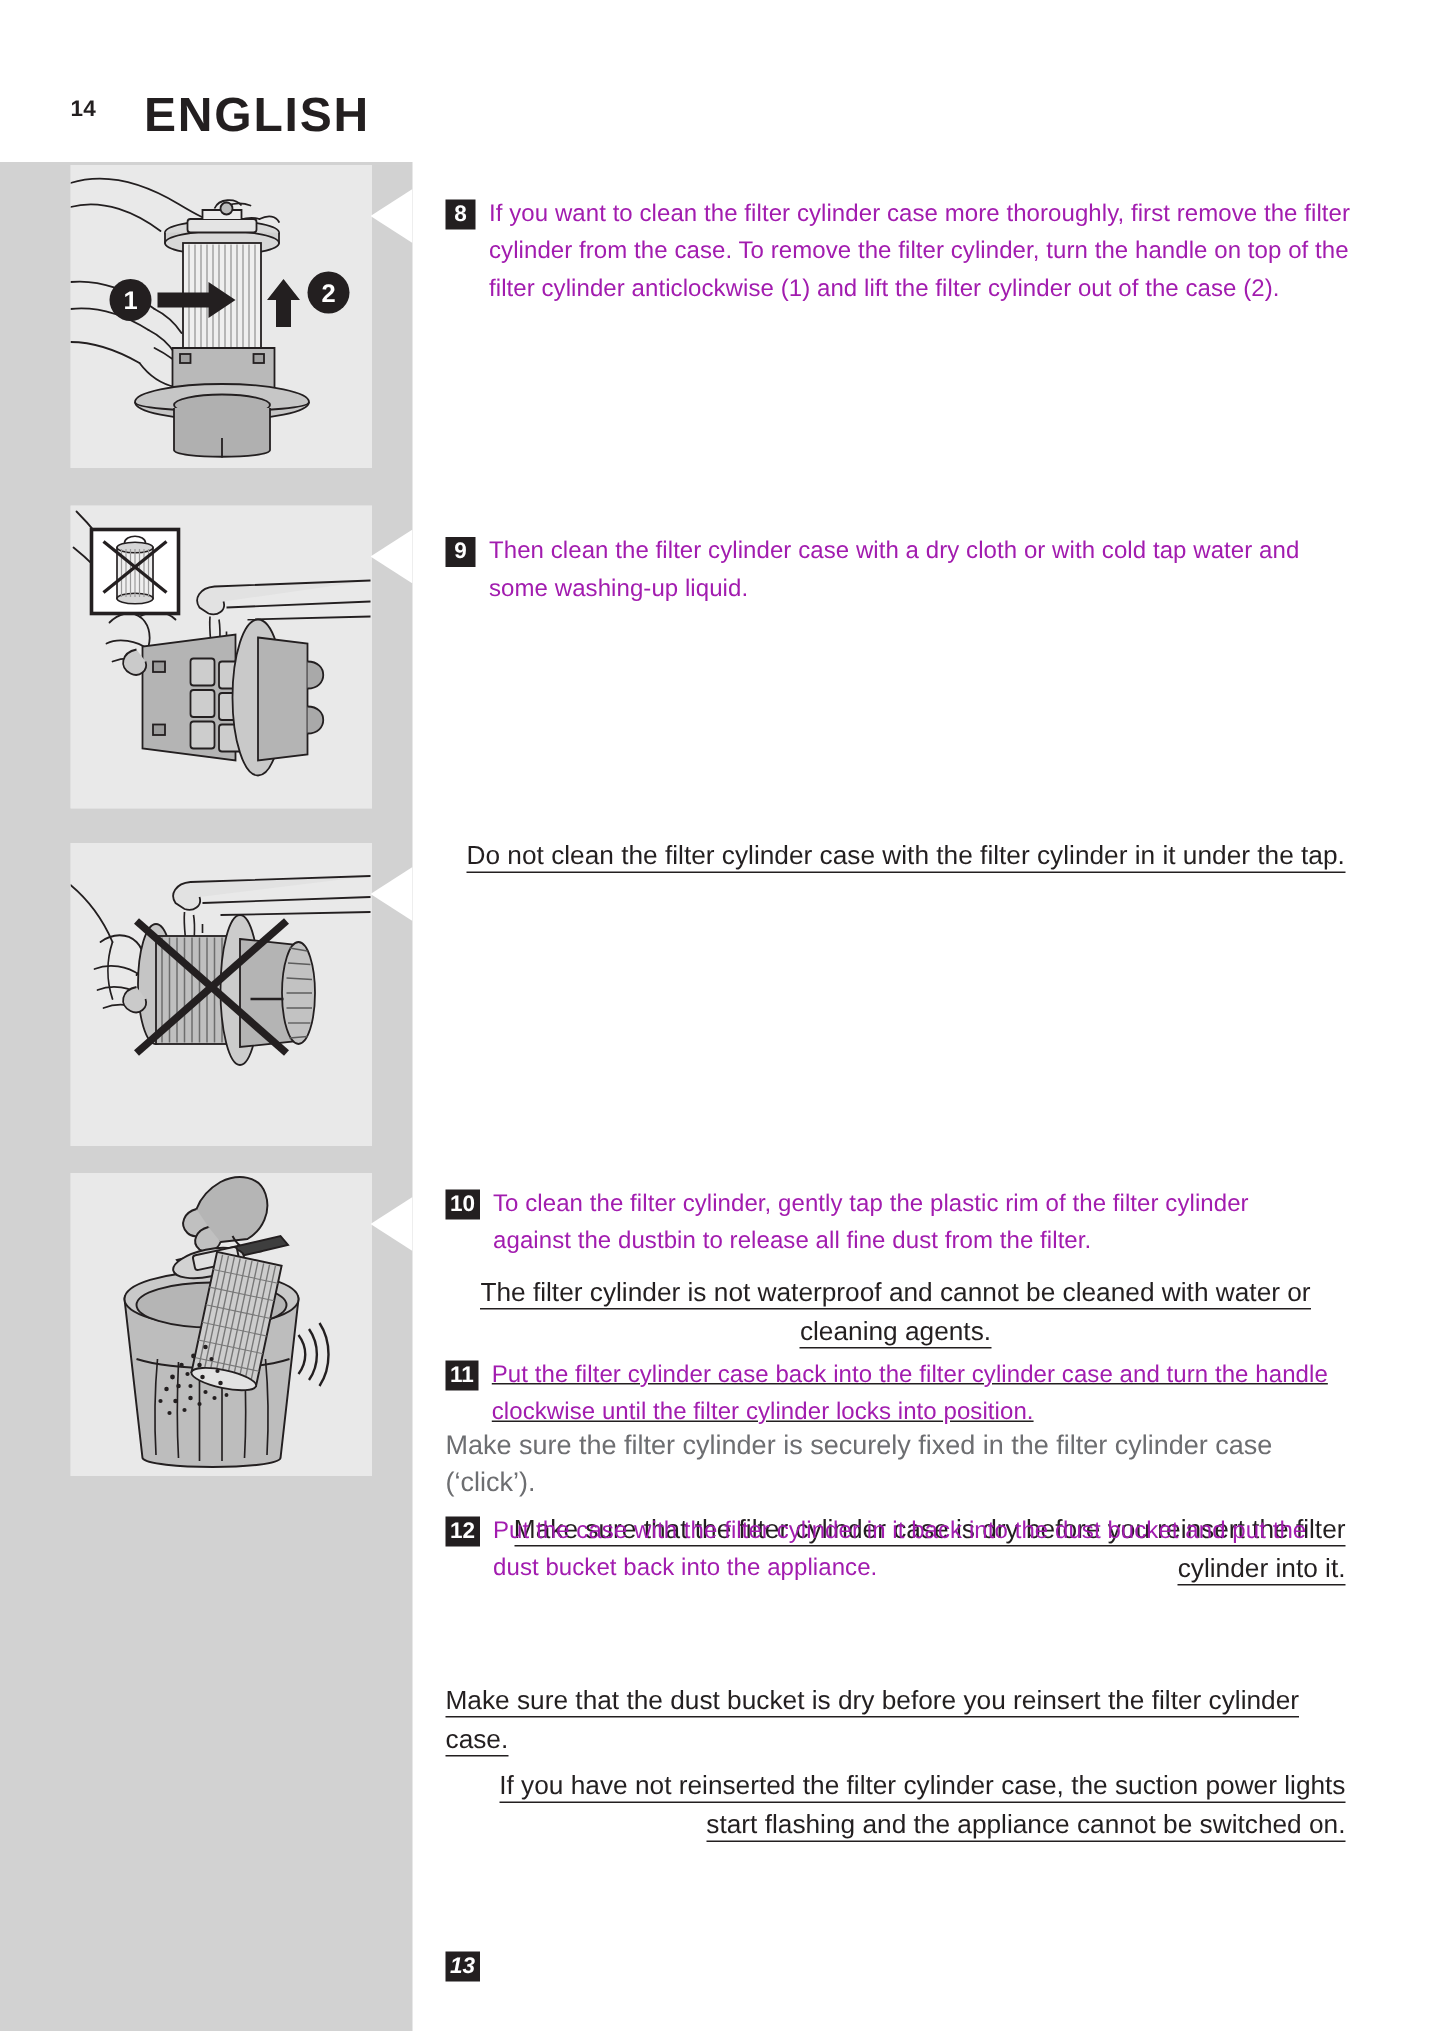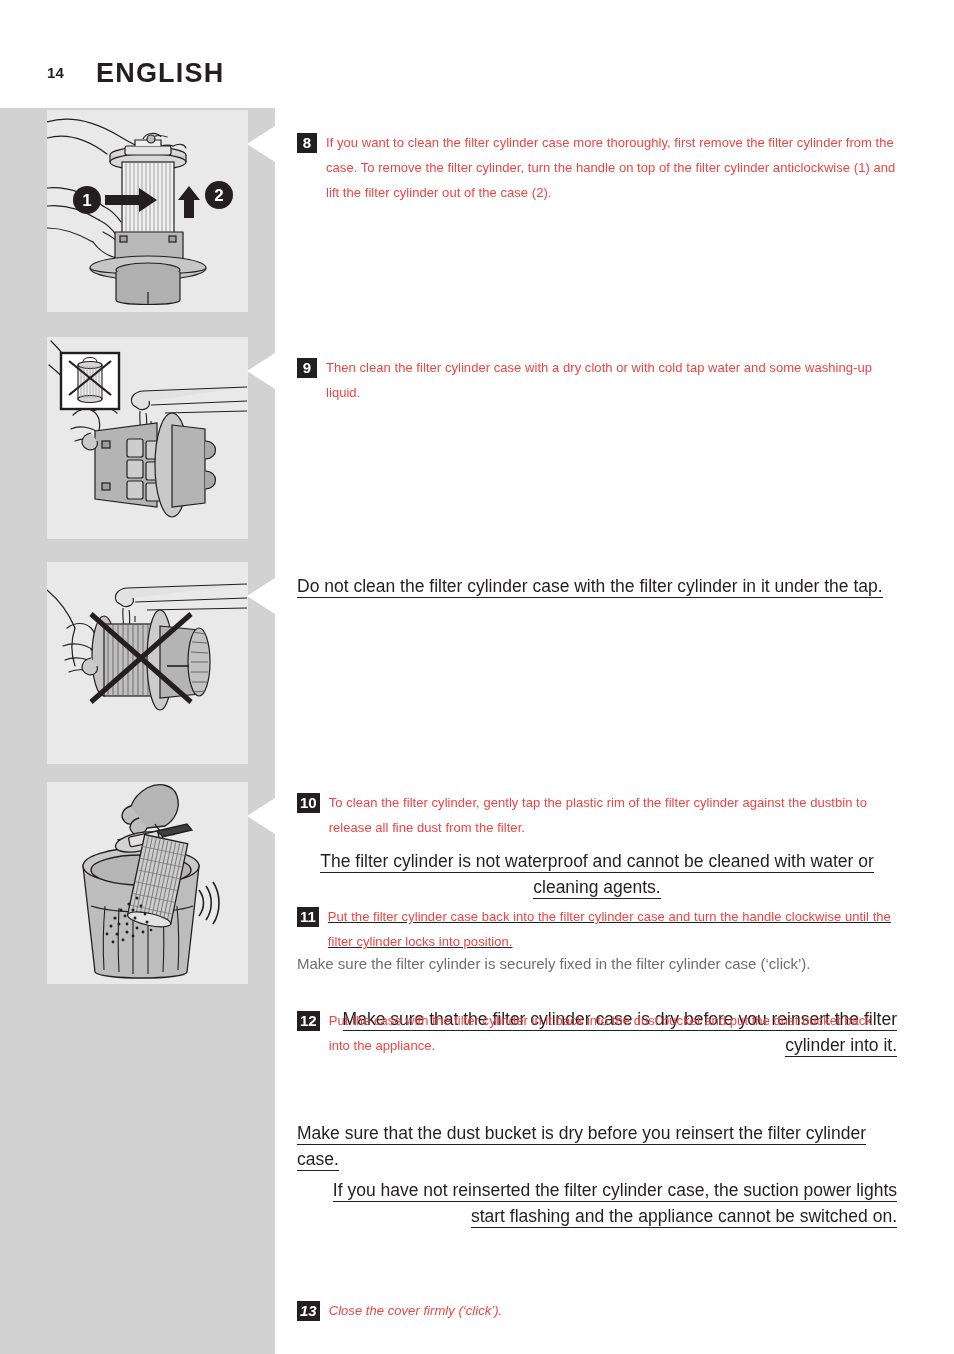--- a/index.html
+++ b/index.html
@@ -30,21 +30,21 @@
     top: 48px;
     font-size: 15px;
     font-weight: 700;
     color: #231f20;
     letter-spacing: 0.2px;
   }
   .page-title {
     position: absolute;
     left: 96px;
     top: 42px;
-    font-size: 27px;
+    font-size: 32px;
     font-weight: 700;
     letter-spacing: 1.2px;
     color: #231f20;
   }
 
   
   .figure-band {
     position: absolute;
     left: 0;
     top: 108px;
@@ -99,42 +99,42 @@
     text-align: center;
     min-width: 20px;
     height: 20px;
     padding: 0 3px;
     margin-top: 3px;
     margin-right: 9px;
     box-sizing: border-box;
     flex: 0 0 auto;
   }
   .step-text {
-    font-size: 13px;
+    font-size: 16px;
     line-height: 25px;
-    color: #ef4444;
+    color: #a21caf;
     letter-spacing: 0.05px;
   }
 
   .note {
     position: absolute;
     font-size: 17.5px;
     line-height: 26px;
     color: #231f20;
     width: 600px;
   }
   .note .u {
     border-bottom: 1.3px solid #231f20;
     padding-bottom: 1px;
     box-decoration-break: clone;
     -webkit-box-decoration-break: clone;
   }
   .note-plain {
     position: absolute;
-    font-size: 15px;
+    font-size: 18px;
     line-height: 25px;
     color: #6d6e71;
     width: 600px;
   }
 </style>
 </head>
 <body>
 
 <div class="page-header">
   <div class="page-number">14</div>
@@ -478,21 +478,21 @@
     </div>
   </div>
 
   <div class="step" style="top:247px; width:604px;">
     <div class="step-row">
       <span class="badge">9</span>
       <span class="step-text">Then clean the filter cylinder case with a dry cloth or with cold tap water and some washing-up liquid.</span>
     </div>
   </div>
 
-  <div class="note" style="top:465px;">
+  <div class="note" style="top:449px;margin-left:14px;">
     <span class="u">Do not clean the filter cylinder case with the filter cylinder in it under the tap.</span>
   </div>
 
   <div class="step" style="top:682px; width:580px;">
     <div class="step-row">
       <span class="badge">10</span>
       <span class="step-text">To clean the filter cylinder, gently tap the plastic rim of the filter cylinder against the dustbin to release all fine dust from the filter.</span>
     </div>
   </div>
 
@@ -526,17 +526,16 @@
     <span class="u">Make sure that the dust bucket is dry before you reinsert the filter cylinder case.</span>
   </div>
 
   <div class="note" style="top:1069px;text-align:right;">
     <span class="u">If you have not reinserted the filter cylinder case, the suction power lights start flashing and the appliance cannot be switched on.</span>
   </div>
 
   <div class="step" style="top:1190px; width:580px;font-style:italic;">
     <div class="step-row">
       <span class="badge">13</span>
-      <span class="step-text">Close the cover firmly (‘click’).</span>
     </div>
   </div>
 
 </div>
 
 </body></html>

